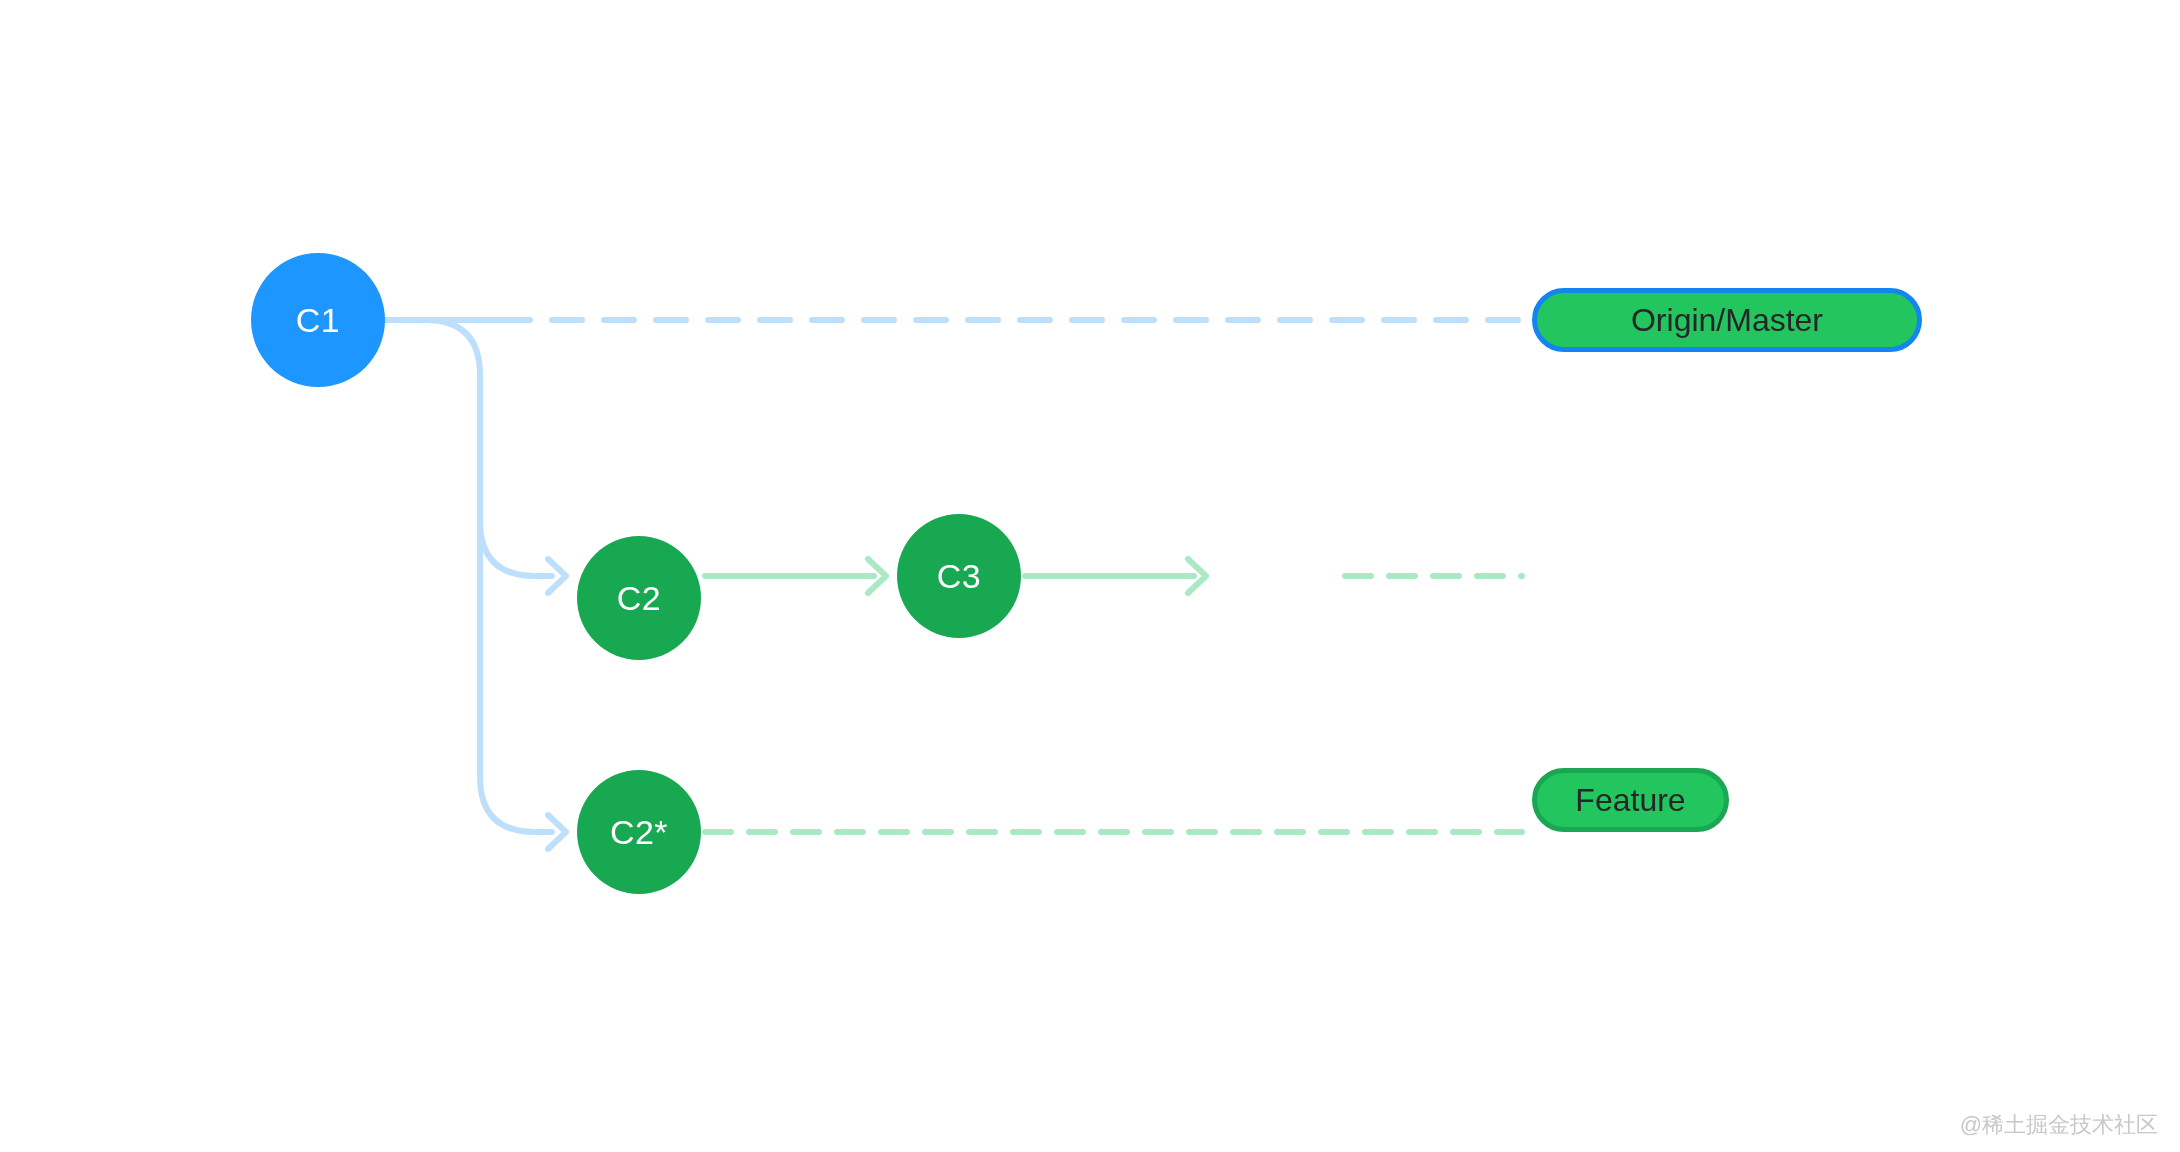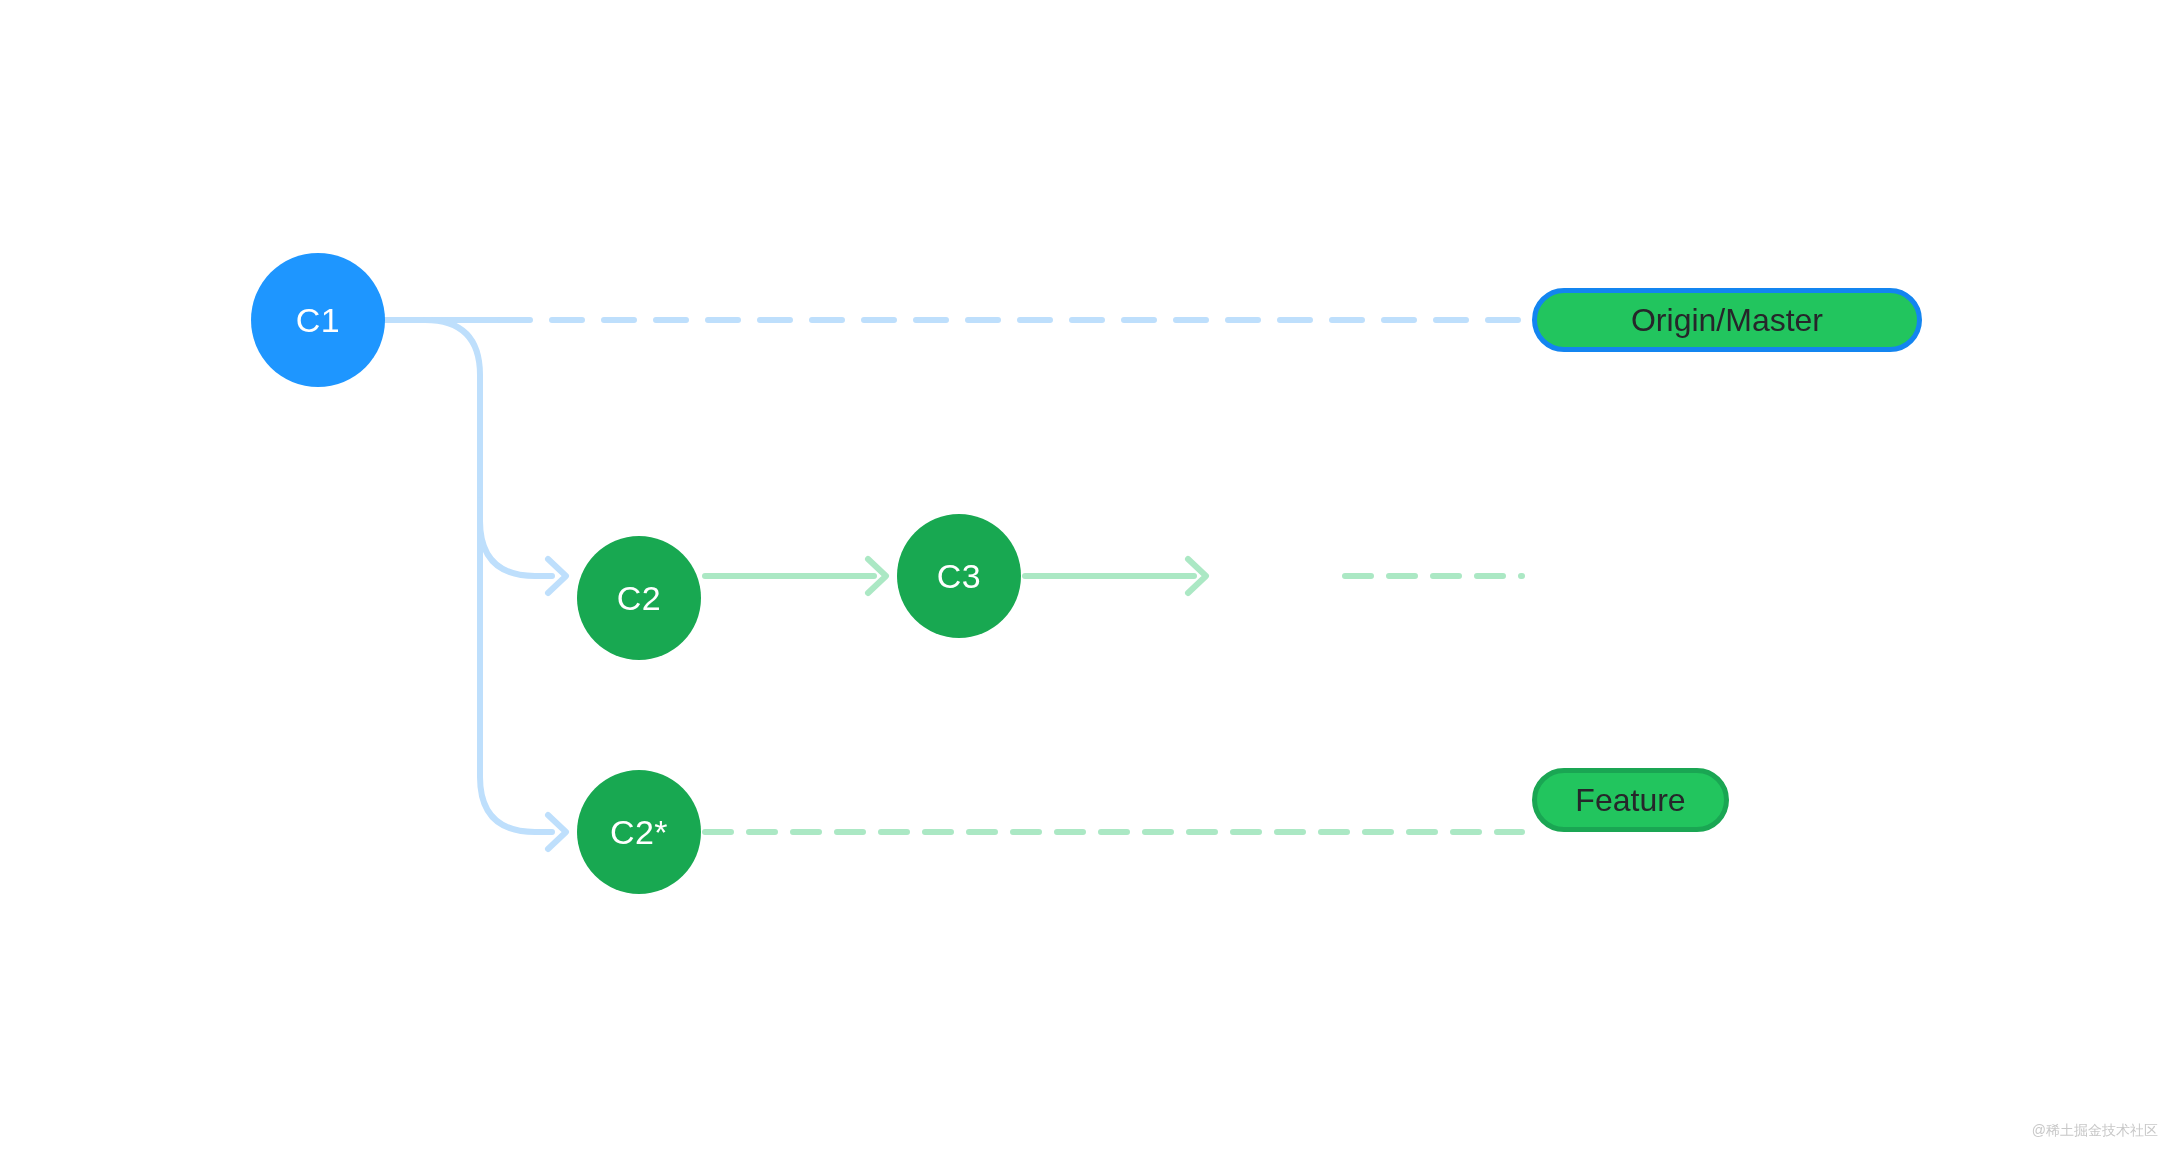--- a/index.html
+++ b/index.html
@@ -63,21 +63,21 @@
     font-size: 32px;
     color: var(--label-text);
     font-weight: 400;
   }
   .branch-pill.blue { border: 5px solid var(--branch-blue-border); }
   .branch-pill.green { border: 5px solid var(--branch-green-border); }
   .watermark {
     position: absolute;
     right: 22px;
     bottom: 12px;
-    font-size: 14px;
+    font-size: 22px;
     color: var(--watermark);
     margin-top: 19px;
   }
 </style>
 </head>
 <body>
 
 <div class="canvas">
 
   <svg class="edges" viewBox="0 0 2180 1152" xmlns="http://www.w3.org/2000/svg">

